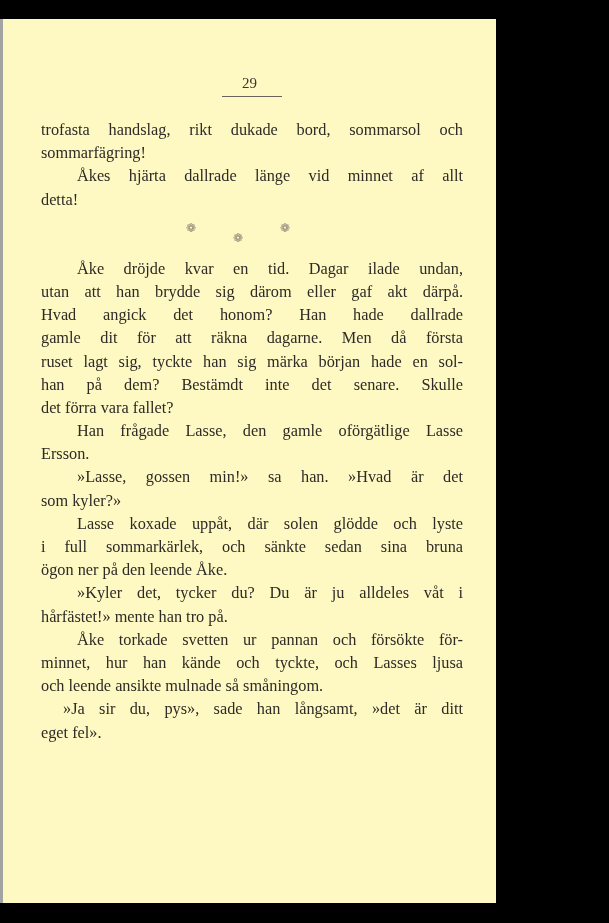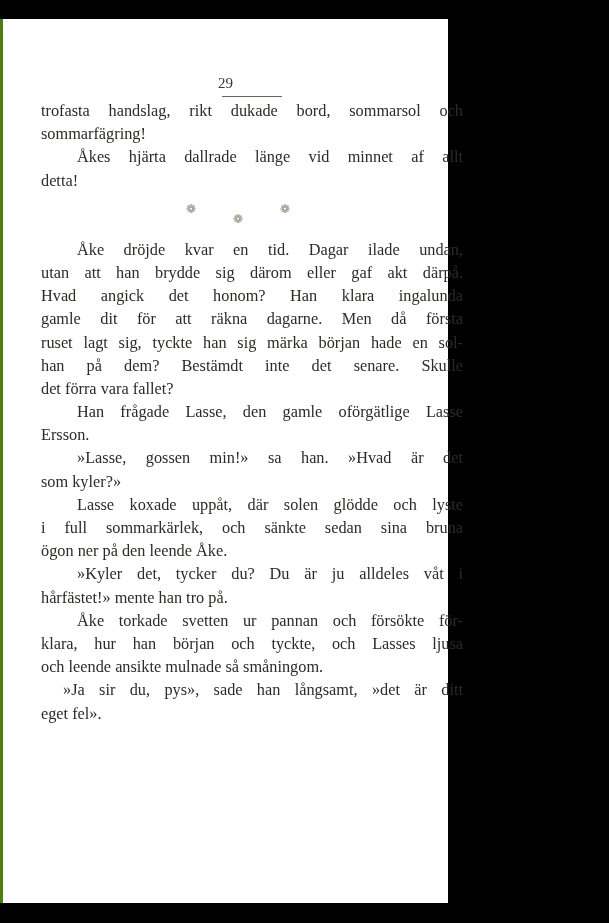--- a/index.html
+++ b/index.html
@@ -1,31 +1,31 @@
 <!DOCTYPE html>
 <html><head>
 <meta charset="utf-8">
 <style>
   html, body { margin:0; padding:0; }
   body { width:609px; height:923px; background:#000; position:relative; overflow:hidden; }
   .page {
-    position:absolute; left:0; top:19px; width:448px; height:884px;
-    background:#ffffff;
-    border-left:3px solid #4d7c0f;
+    position:absolute; left:0; top:19px; width:496px; height:884px;
+    background:#fef9c3;
+    border-left:3px solid #a3a3a3;
     box-sizing:border-box;
   }
   .pagenum {
     position:absolute; left:0; width:100%; top:56px; text-align:center;
     font-family:"Liberation Serif", serif; font-size:15px; color:#3a3530;
   }
   .pagenum-rule {
     position:absolute; left:219px; width:60px; top:77px; height:1px; background:#6a645c;
   }
   .text {
-    position:absolute; left:38px; width:422px; top:80px;
+    position:absolute; left:38px; width:422px; top:99px;
     font-family:"Liberation Serif", serif; font-size:16.3px; line-height:23.2px;
     color:#2e2a26; text-align:justify;
   }
   .line { display:block; height:23.2px; white-space:nowrap; text-align-last:justify; text-align:justify; }
   .line.last { text-align-last:left; }
   .indent { padding-left:36px; }
   .small-indent { padding-left:22px; }
   .ornament { position:relative; height:46px; }
   .orn {
     position:absolute; font-size:12px; color:#8a8070;
@@ -43,33 +43,33 @@
       <span class="line last">sommarfägring!</span>
       <span class="line indent">Åkes hjärta dallrade länge vid minnet af allt</span>
       <span class="line last">detta!</span>
       <div class="ornament">
         <span class="orn" style="left: 145px; top: 6px;">❁</span>
         <span class="orn" style="left: 192px; top: 16px;">❁</span>
         <span class="orn" style="left: 239px; top: 6px;">❁</span>
       </div>
       <span class="line indent">Åke dröjde kvar en tid. Dagar ilade undan,</span>
       <span class="line">utan att han brydde sig därom eller gaf akt därpå.</span>
-      <span class="line">Hvad angick det honom? Han klara ingalunda</span>
+      <span class="line">Hvad angick det honom? Han hade dallrade</span>
       <span class="line">gamle dit för att räkna dagarne. Men då första</span>
       <span class="line">ruset lagt sig, tyckte han sig märka början hade en sol-</span>
       <span class="line">han på dem? Bestämdt inte det senare. Skulle</span>
       <span class="line last">det förra vara fallet?</span>
       <span class="line indent">Han frågade Lasse, den gamle oförgätlige Lasse</span>
       <span class="line last">Ersson.</span>
       <span class="line indent">»Lasse, gossen min!» sa han. »Hvad är det</span>
       <span class="line last">som kyler?»</span>
       <span class="line indent">Lasse koxade uppåt, där solen glödde och lyste</span>
       <span class="line">i full sommarkärlek, och sänkte sedan sina bruna</span>
       <span class="line last">ögon ner på den leende Åke.</span>
       <span class="line indent">»Kyler det, tycker du? Du är ju alldeles våt i</span>
       <span class="line last">hårfästet!» mente han tro på.</span>
       <span class="line indent">Åke torkade svetten ur pannan och försökte för-</span>
-      <span class="line">klara, hur han början och tyckte, och Lasses ljusa</span>
+      <span class="line">minnet, hur han kände och tyckte, och Lasses ljusa</span>
       <span class="line last">och leende ansikte mulnade så småningom.</span>
       <span class="line small-indent">»Ja sir du, pys», sade han långsamt, »det är ditt</span>
       <span class="line last">eget fel».</span>
     </div>
 </div>
 
 </body></html>

